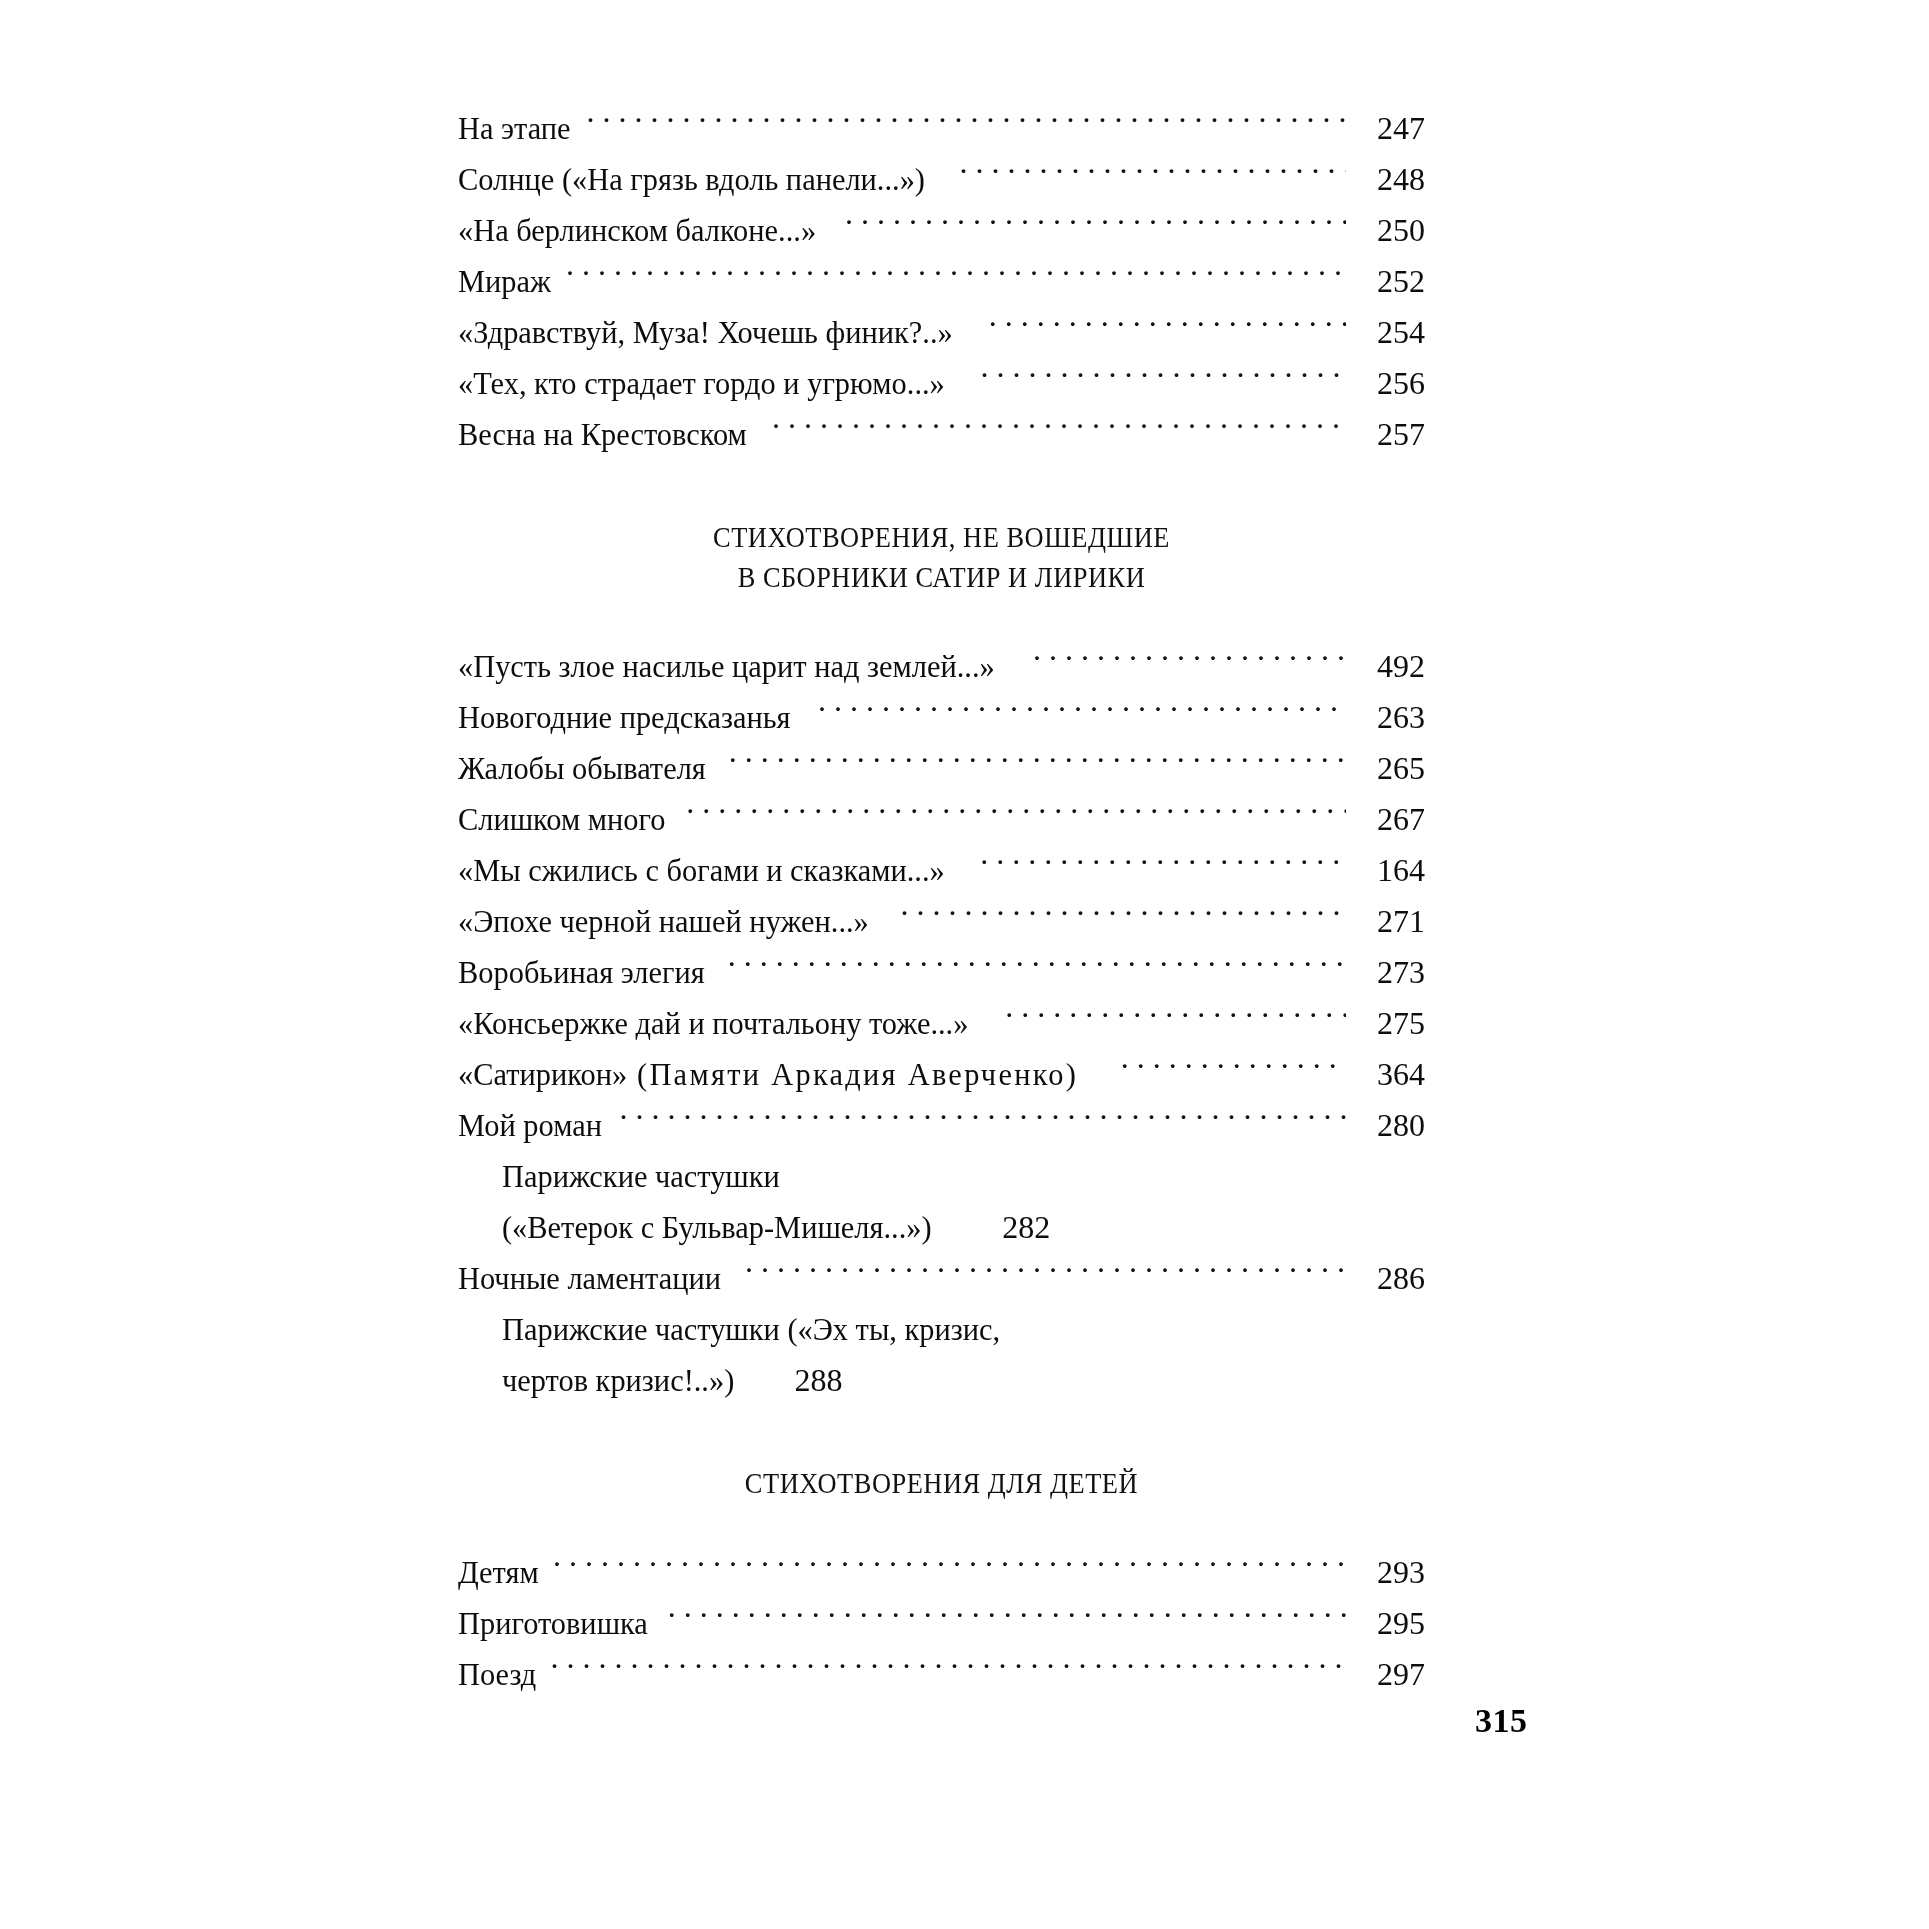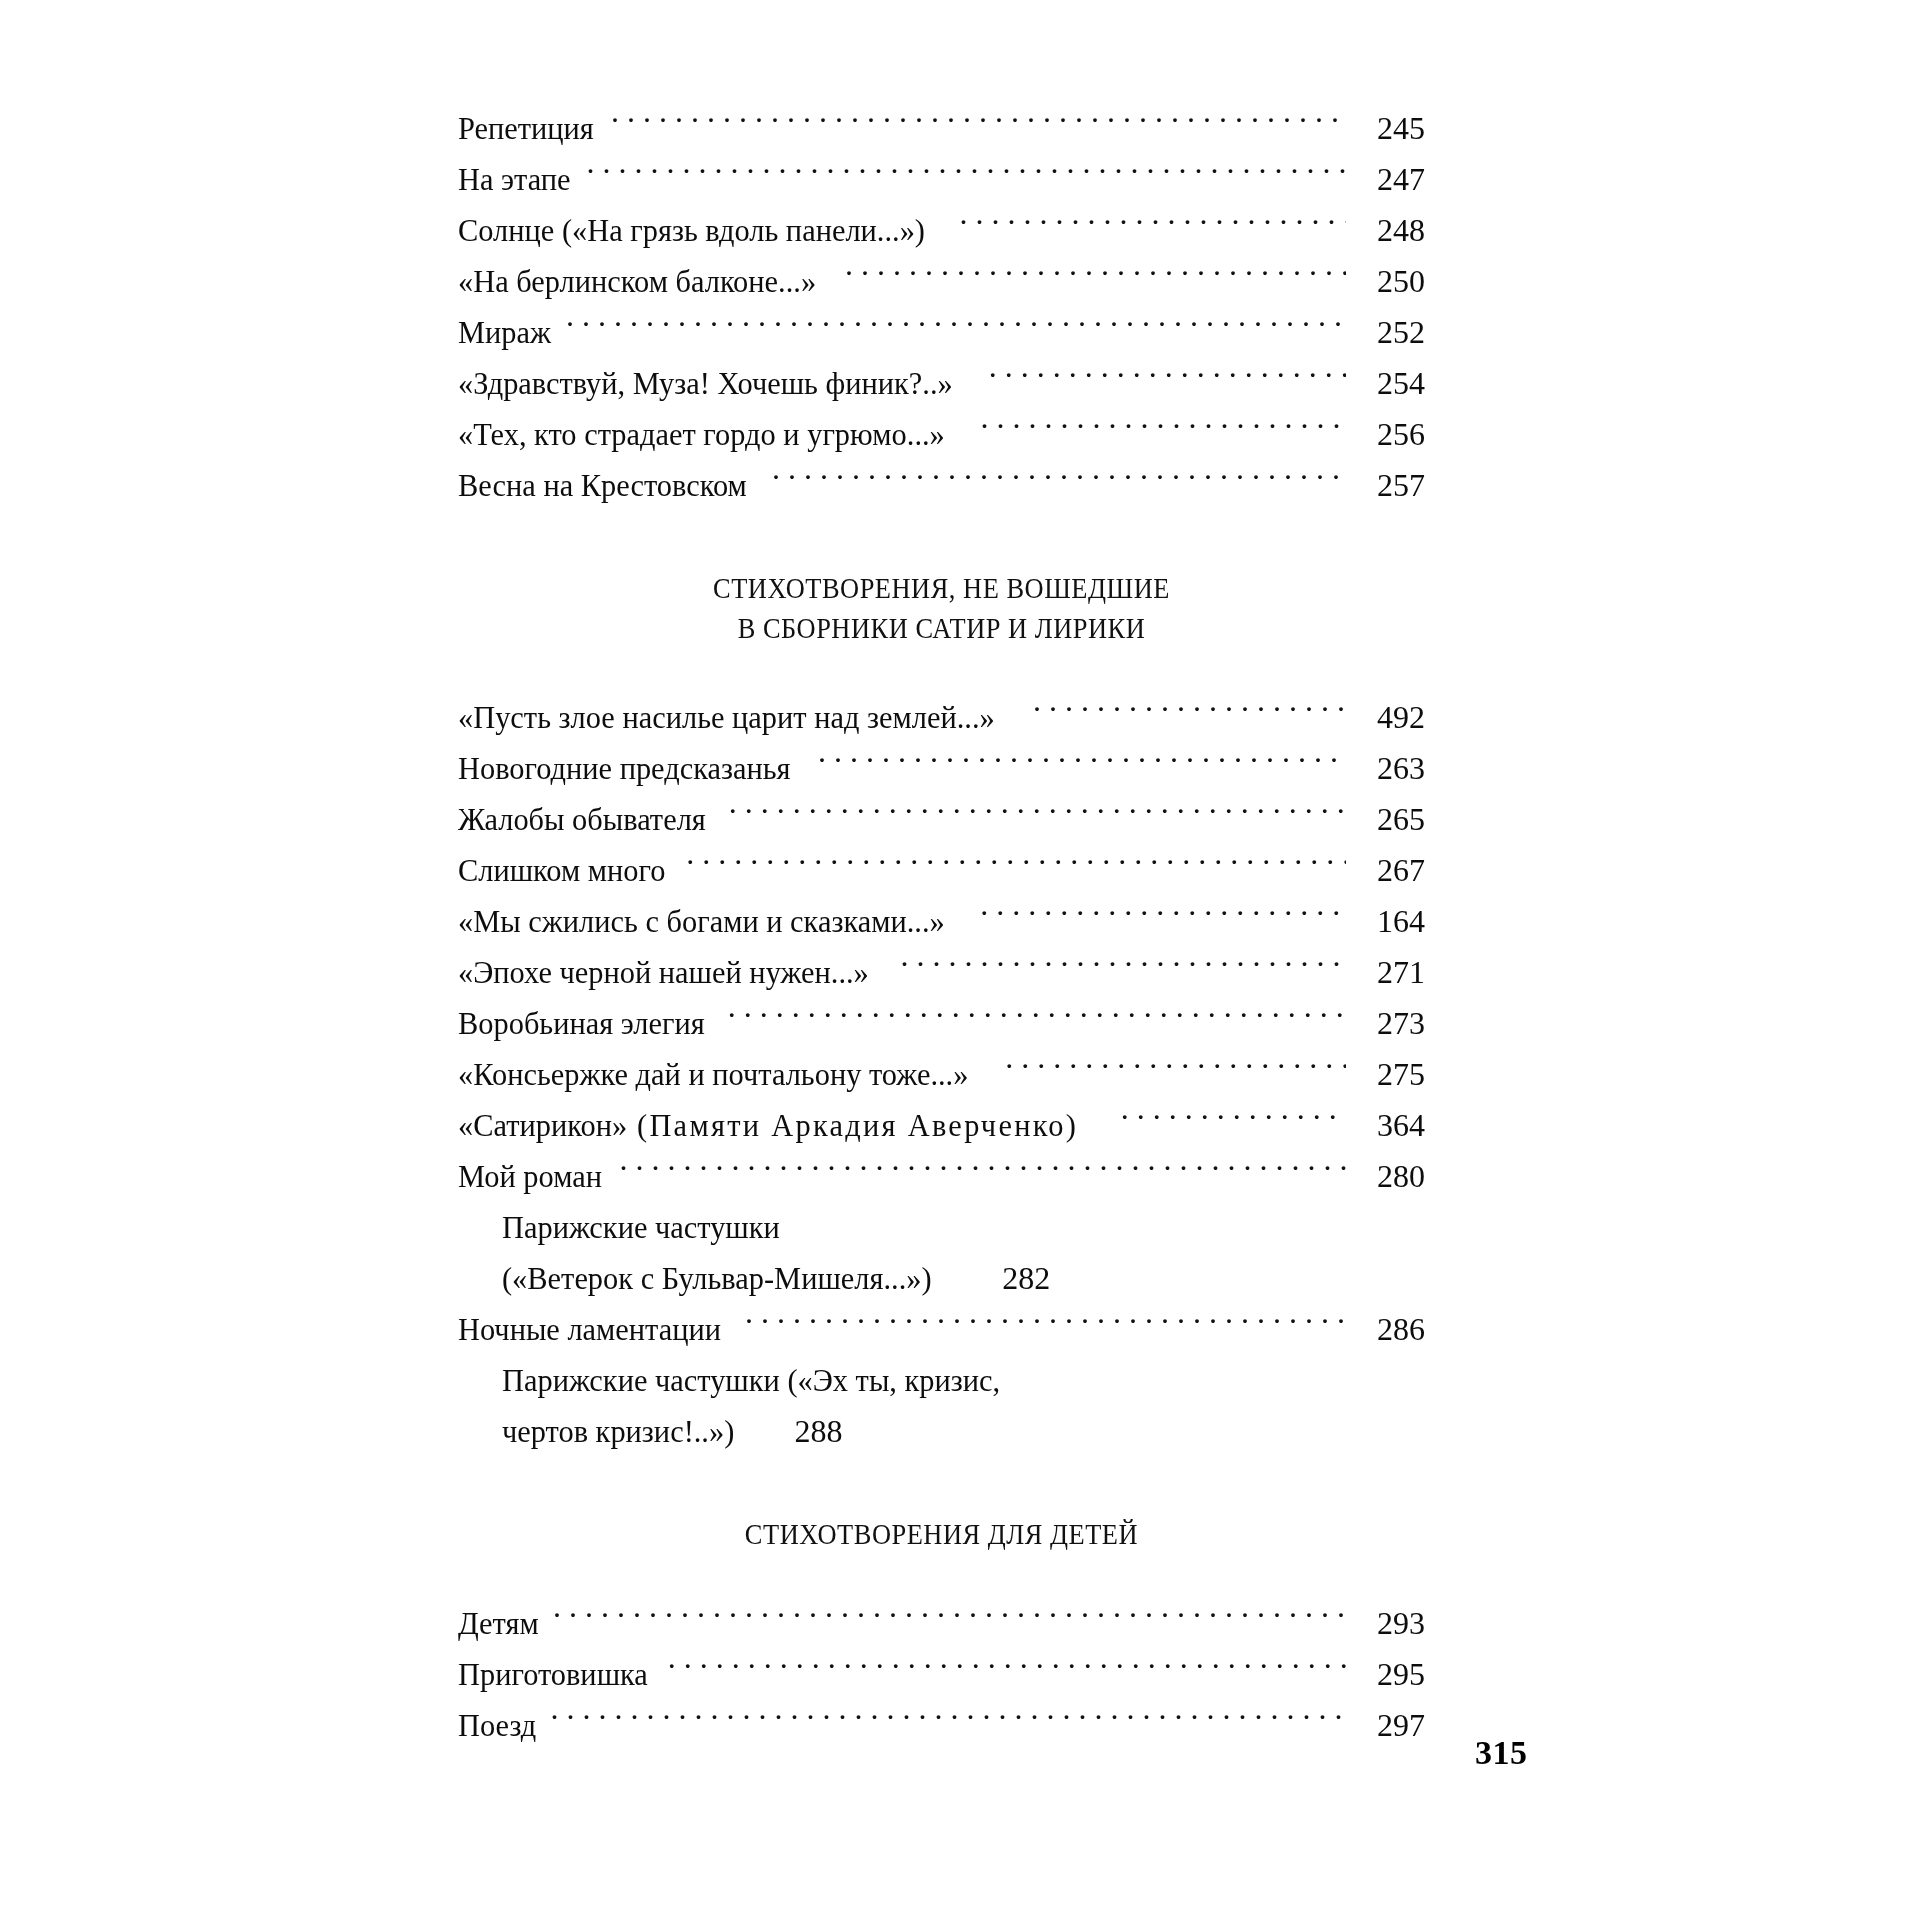--- a/index.html
+++ b/index.html
@@ -117,37 +117,31 @@
 
   
   .folio {
     position: absolute;
     left: 1475px;
     top: 1702px;
     font-size: 34px;
     font-weight: bold;
     letter-spacing: 0.5px;
     color: #000000;
-    margin-top: 32px;
   }
 </style>
 </head>
 <body>
 
 <div class="page">
 
   <div class="toc">
 
     <div>
 
-      <div class="entry">
-        <span class="title">Репетиция</span>
-        <span class="leader"></span>
-        <span class="pageno">245</span>
-      </div>
 
       <div class="entry">
         <span class="title">На этапе</span>
         <span class="leader"></span>
         <span class="pageno">247</span>
       </div>
 
       <div class="entry">
         <span class="title">Солнце («На грязь вдоль панели...»)</span>
         <span class="leader"></span>

